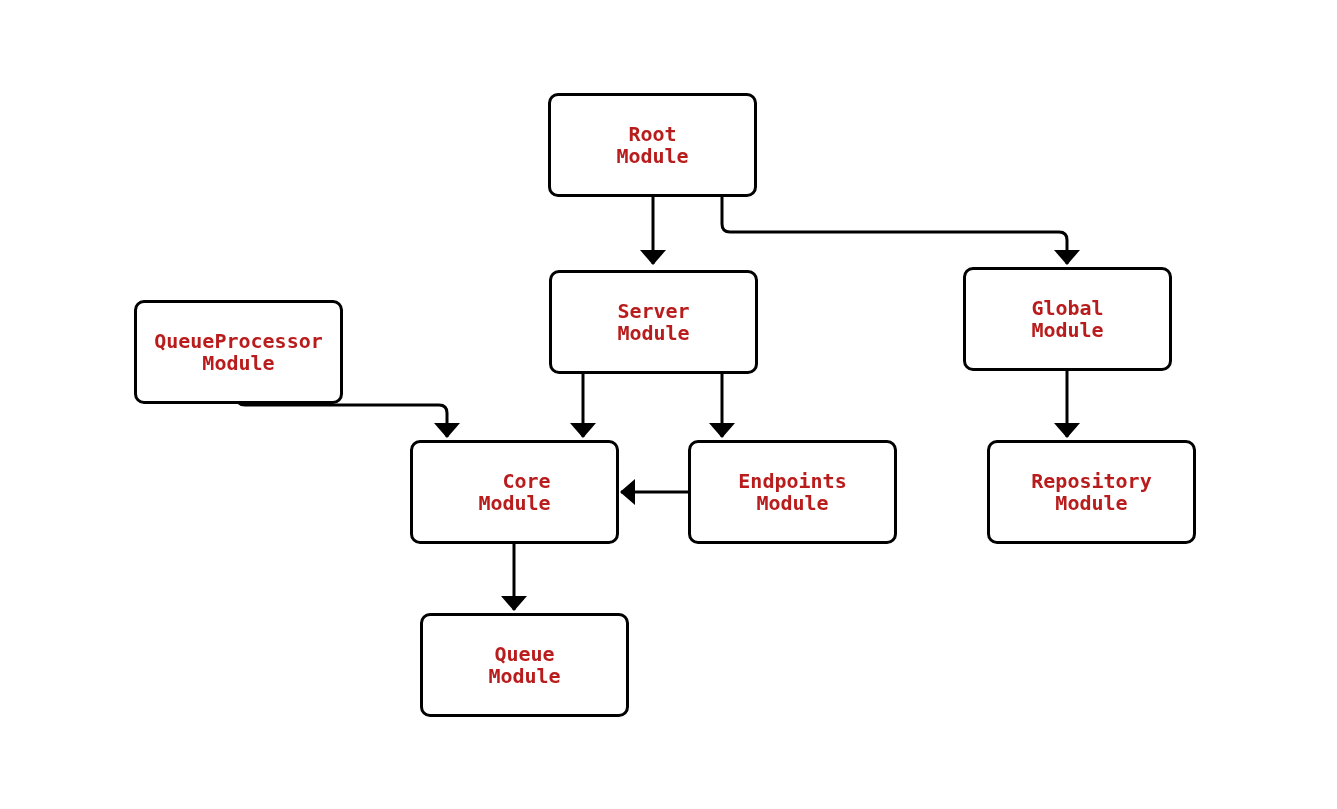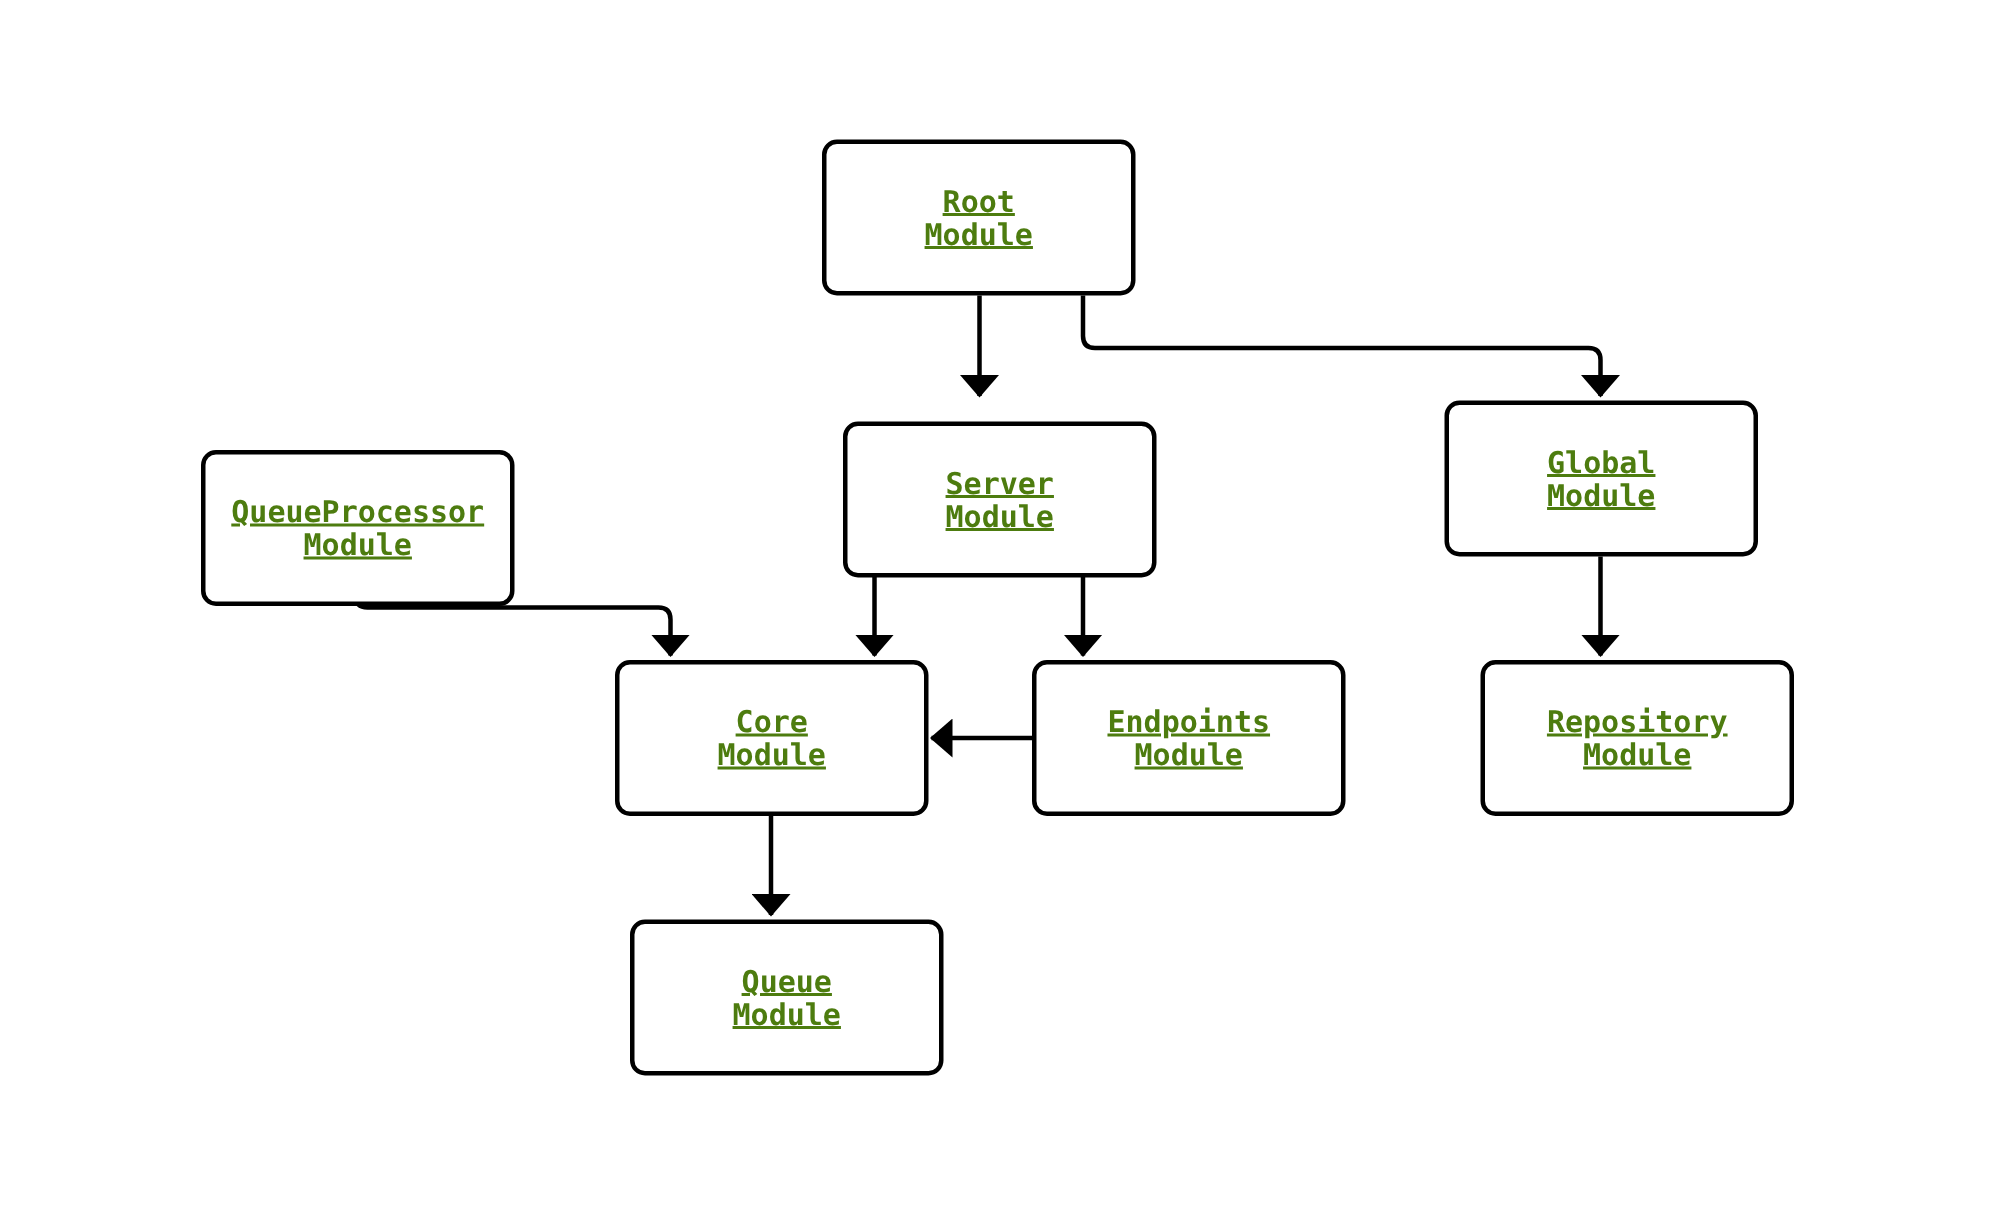--- a/index.html
+++ b/index.html
@@ -38,23 +38,22 @@
     border-radius: 10px;
     display: flex;
     align-items: center;
     justify-content: center;
     text-align: center;
   }
   .node-label {
     font-weight: bold;
     font-size: 20px;
     line-height: 22px;
-    color: #4d7c0f;
+    color: #b91c1c;
     white-space: pre-line;
-    text-decoration: underline;
   }
 </style>
 </head>
 <body>
 
 <div class="canvas">
 
   <svg class="edges-layer" width="1337" height="809" viewBox="0 0 1337 809" xmlns="http://www.w3.org/2000/svg">
     <defs>
       <marker id="arrow" markerUnits="userSpaceOnUse" markerWidth="16" markerHeight="26" refX="14" refY="13" orient="auto">
@@ -82,31 +81,31 @@
   <div class="node" style="left:548px; top:93px;">
     <span class="node-label">Root
 Module</span>
   </div>
 
   <div class="node" style="left:134px; top:266px;margin-top:34px;">
     <span class="node-label">QueueProcessor
 Module</span>
   </div>
 
-  <div class="node" style="left:549px; top:281px;margin-left:13px;">
+  <div class="node" style="left:549px; top:270px;">
     <span class="node-label">Server
 Module</span>
   </div>
 
   <div class="node" style="left:963px; top:267px;text-align:center;">
     <span class="node-label">Global
 Module</span>
   </div>
 
-  <div class="node" style="left:410px; top:440px;">
+  <div class="node" style="left:410px; top:440px;text-align:right;">
     <span class="node-label">Core
 Module</span>
   </div>
 
   <div class="node" style="left:688px; top:440px;">
     <span class="node-label">Endpoints
 Module</span>
   </div>
 
   <div class="node" style="left:963px; top:440px;margin-left:24px;">

